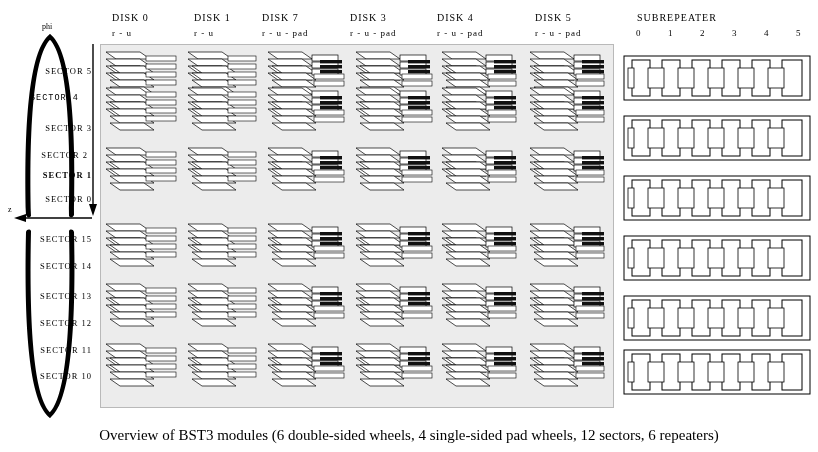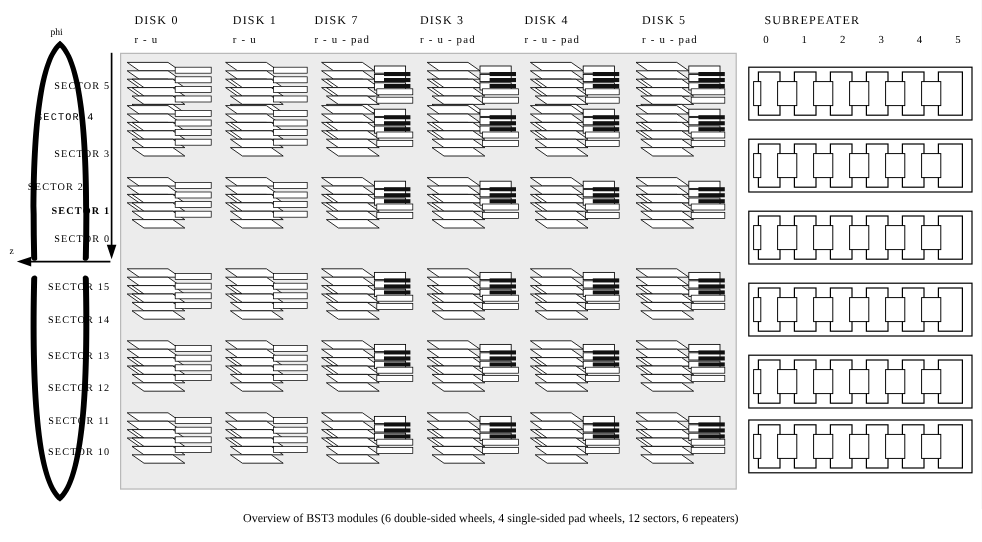--- a/index.html
+++ b/index.html
@@ -60,21 +60,21 @@
     border:1px solid #b9b9b9;
   }
 
   
   .bracket{position:absolute;}
 
   .caption{
     position:absolute;
     left:0;top:427px;width:818px;
     text-align:center;
-    font-size:10px;
+    font-size:15px;
     font-family:"Liberation Serif", serif;
   }
 </style>
 </head>
 <body>
 
 <div class="root">
 
   <div class="disk-head" style="left:112px;top:12px;">DISK 0</div>
   <div class="disk-sub" style="left:112px;top:28px;">r - u</div>
@@ -116,21 +116,21 @@
     <line x1="22" y1="198" x2="92" y2="198" stroke="#000" stroke-width="1.4"></line>
     <polygon points="14,198 26,194 26,202" fill="#000"></polygon>
 
     <path d="M50 398 C 28 382, 24 300, 26 212 C 27 209, 30 209, 31 211 C 29 300, 33 380, 52 394 Z" fill="#000"></path>
     <path d="M50 398 C 72 382, 76 300, 74 212 C 73 209, 70 209, 69 211 C 71 300, 67 380, 48 394 Z" fill="#000"></path>
   </svg>
 
   <div class="sector-label" style="left:30px;top:66px;width:62px;">SECTOR 5</div>
   <div class="sector-label" style="left:30px;top:93px;width:38px;font-family:Liberation Mono, monospace;">SECTOR 4</div>
   <div class="sector-label" style="left:30px;top:123px;width:62px;">SECTOR 3</div>
-  <div class="sector-label" style="left:12px;top:150px;width:58px;">SECTOR 2</div>
+  <div class="sector-label" style="left:30px;top:150px;width:58px;">SECTOR 2</div>
   <div class="sector-label" style="left:30px;top:170px;width:62px;font-weight:bold;">SECTOR 1</div>
   <div class="sector-label" style="left:30px;top:194px;width:62px;">SECTOR 0</div>
 
   <div class="sector-label" style="left:28px;top:234px;width:64px;">SECTOR 15</div>
   <div class="sector-label" style="left:28px;top:261px;width:64px;">SECTOR 14</div>
   <div class="sector-label" style="left:28px;top:291px;width:64px;">SECTOR 13</div>
   <div class="sector-label" style="left:28px;top:318px;width:64px;">SECTOR 12</div>
   <div class="sector-label" style="left:28px;top:345px;width:64px;">SECTOR 11</div>
   <div class="sector-label" style="left:28px;top:371px;width:64px;">SECTOR 10</div>
 

